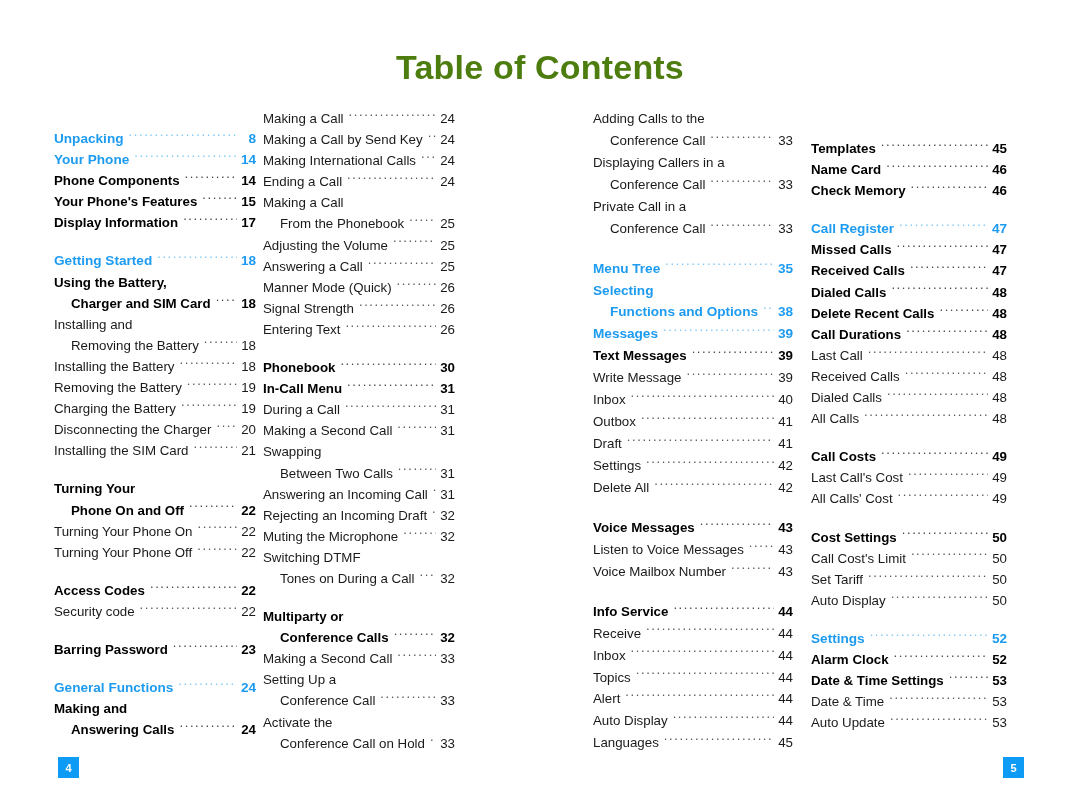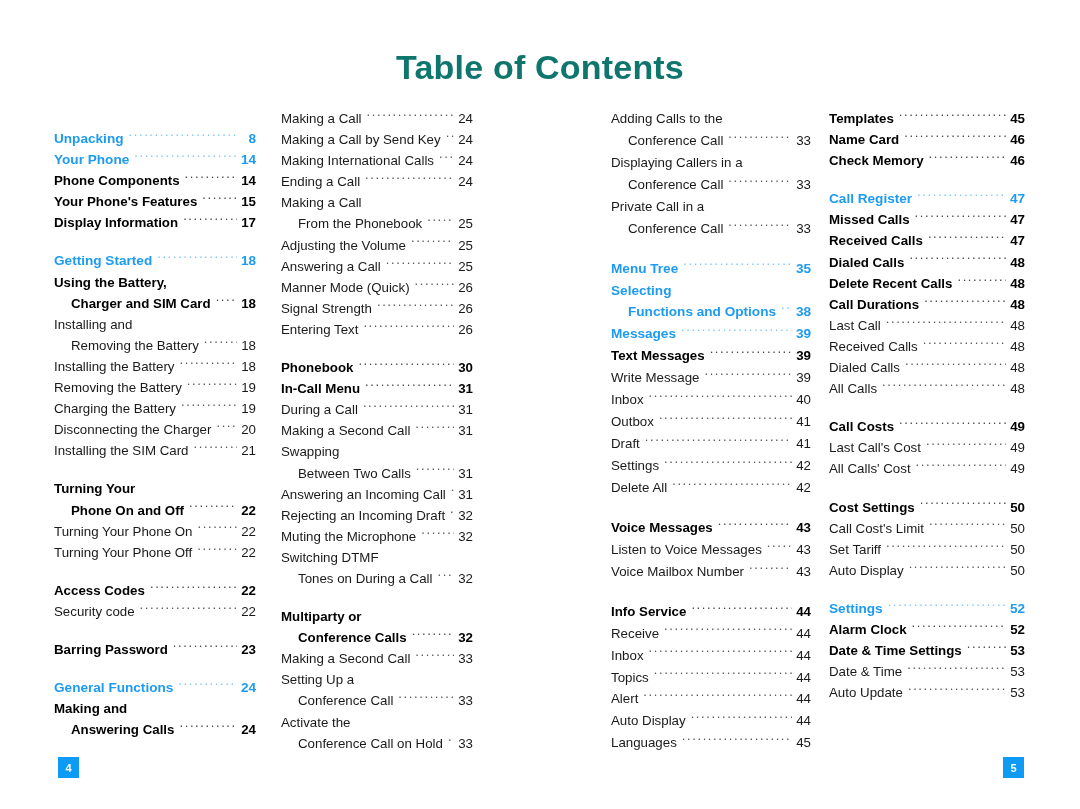--- a/index.html
+++ b/index.html
@@ -14,37 +14,37 @@
     position: relative;
     width: 1080px; height: 809px;
     background: #ffffff;
   }
   #title {
     position: absolute;
     top: 48px; left: 0; width: 1080px;
     text-align: center;
     font-size: 34px;
     font-weight: bold;
-    color: #0f766e;
+    color: #4d7c0f;
     letter-spacing: 0.2px;
   }
   .columns {
     position: absolute;
     top: 108px; left: 0; width: 1080px;
     display: flex;
     flex-direction: row;
   }
   .col {
     display: flex;
     flex-direction: column;
   }
   .col-1 { margin-left: 54px;  width: 202px; margin-top: 20px; }
-  .col-2 { margin-left: 25px;  width: 192px; }
+  .col-2 { margin-left: 7px;  width: 192px; }
   .col-3 { margin-left: 138px; width: 200px; justify-content: space-between; }
-  .col-4 { margin-left: 18px;  width: 196px; }
+  .col-4 { margin-left: 18px;  width: 196px; margin-top: 30px; }
 
   .entry {
     display: flex;
     align-items: baseline;
     line-height: 21.1px;
     font-size: 13.3px;
     white-space: nowrap;
   }
   .entry .label {
     flex: 0 0 auto;

